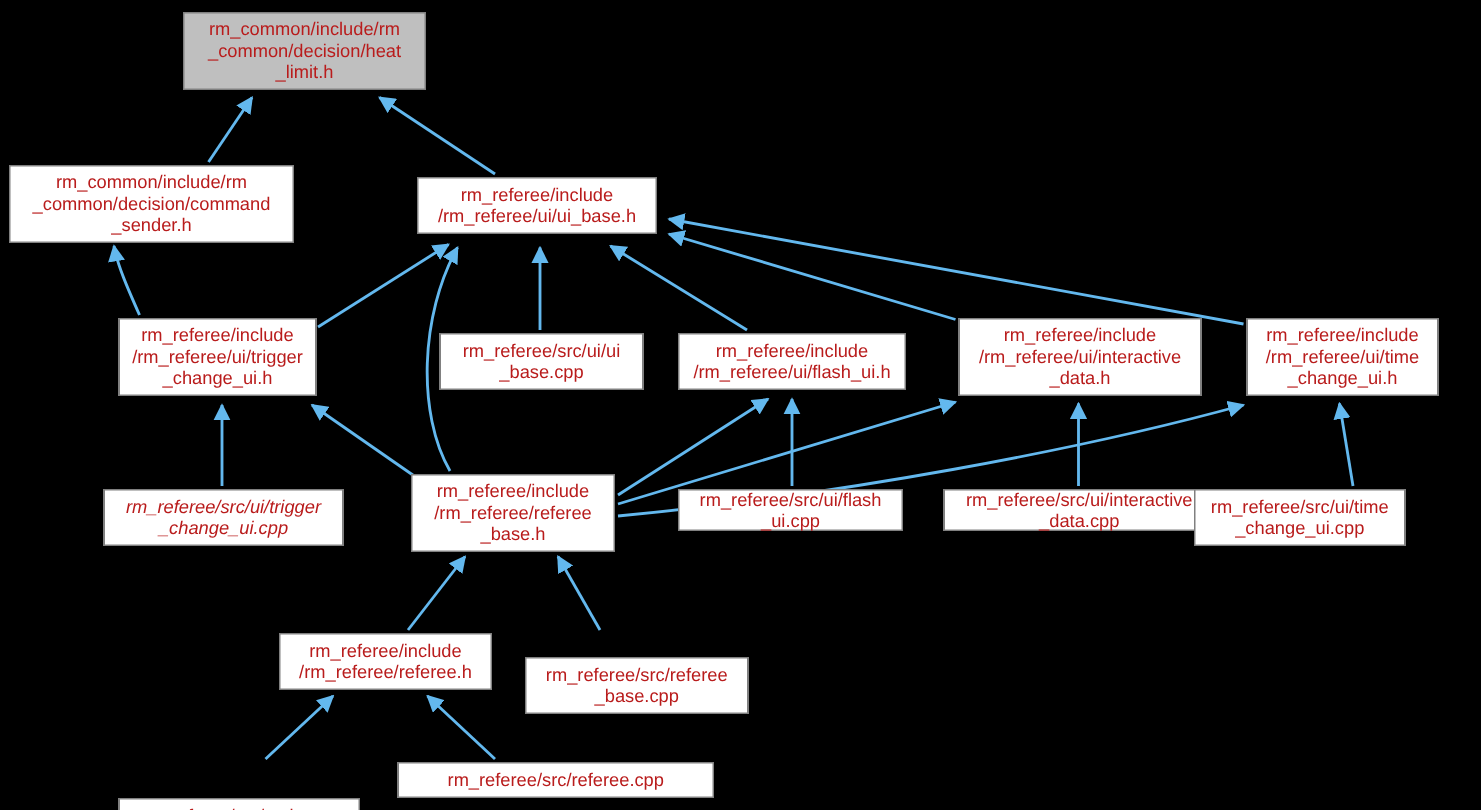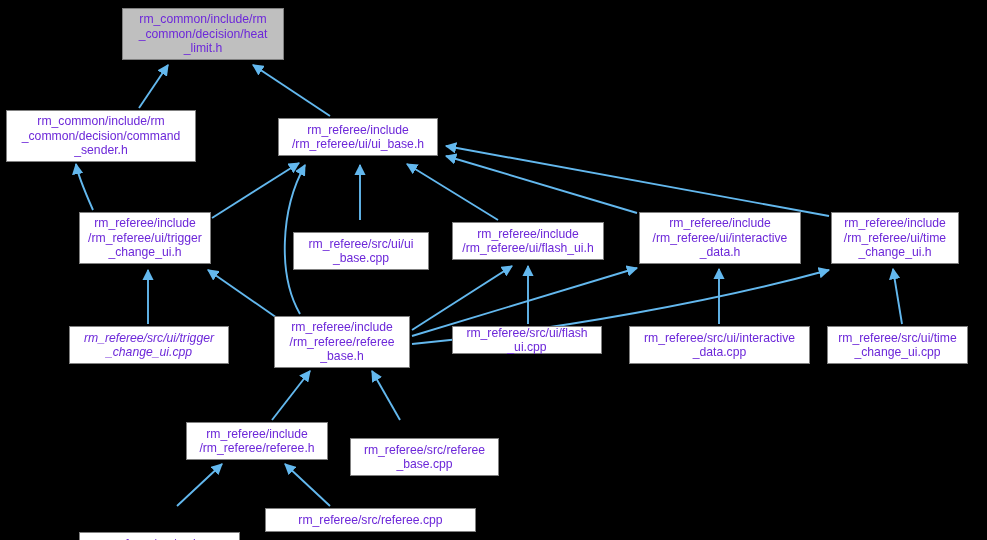--- a/index.html
+++ b/index.html
@@ -20,21 +20,21 @@
     left: 0;
     top: 0;
     width: 987px;
     height: 540px;
   }
   .node {
     position: absolute;
     box-sizing: border-box;
     border: 1px solid #808080;
     background: #ffffff;
-    color: #6d28d9;
+    color: #b91c1c;
     font-size: 12.2px;
     line-height: 14.4px;
     text-align: center;
     display: flex;
     align-items: center;
     justify-content: center;
     padding: 1px 3px;
     white-space: pre-line;
     z-index: 5;
   }
@@ -82,40 +82,40 @@
 _common/decision/heat
 _limit.h</span></div>
     <div class="node" style="left: 6px; top: 110px; width: 190px; height: 52px;"><span class="node-label">rm_common/include/rm
 _common/decision/command
 _sender.h</span></div>
     <div class="node" style="left: 278px; top: 118px; width: 160px; height: 38px;"><span class="node-label">rm_referee/include
 /rm_referee/ui/ui_base.h</span></div>
     <div class="node" style="left: 79px; top: 212px; width: 132px; height: 52px;"><span class="node-label">rm_referee/include
 /rm_referee/ui/trigger
 _change_ui.h</span></div>
-    <div class="node" style="left: 293px; top: 232px; width: 136px; height: 38px;"><span class="node-label">rm_referee/src/ui/ui
+    <div class="node" style="left: 293px; top: 222px; width: 136px; height: 38px;"><span class="node-label">rm_referee/src/ui/ui
 _base.cpp</span></div>
     <div class="node" style="left: 452px; top: 222px; width: 152px; height: 38px;"><span class="node-label">rm_referee/include
 /rm_referee/ui/flash_ui.h</span></div>
     <div class="node" style="left: 639px; top: 212px; width: 162px; height: 52px;"><span class="node-label">rm_referee/include
 /rm_referee/ui/interactive
 _data.h</span></div>
     <div class="node" style="left: 831px; top: 212px; width: 128px; height: 52px;"><span class="node-label">rm_referee/include
 /rm_referee/ui/time
 _change_ui.h</span></div>
     <div class="node" style="left: 69px; top: 326px; width: 160px; height: 38px; font-style: italic;"><span class="node-label">rm_referee/src/ui/trigger
 _change_ui.cpp</span></div>
     <div class="node" style="left: 274px; top: 316px; width: 136px; height: 52px;"><span class="node-label">rm_referee/include
 /rm_referee/referee
 _base.h</span></div>
     <div class="node" style="left: 452px; top: 326px; width: 150px; height: 28px;"><span class="node-label">rm_referee/src/ui/flash
 _ui.cpp</span></div>
-    <div class="node" style="left: 629px; top: 326px; width: 181px; height: 38px;"><span class="node-label">rm_referee/src/ui/interactive
+    <div class="node" style="left: 629px; top: 326px; width: 181px; height: 28px;"><span class="node-label">rm_referee/src/ui/interactive
 _data.cpp</span></div>
-    <div class="node" style="left: 796px; top: 326px; width: 141px; height: 38px; margin-left: 31px;"><span class="node-label">rm_referee/src/ui/time
+    <div class="node" style="left: 796px; top: 326px; width: 141px; height: 38px;"><span class="node-label">rm_referee/src/ui/time
 _change_ui.cpp</span></div>
     <div class="node" style="left: 186px; top: 422px; width: 142px; height: 38px;"><span class="node-label">rm_referee/include
 /rm_referee/referee.h</span></div>
     <div class="node" style="left: 350px; top: 422px; width: 149px; height: 38px; margin-top: 16px;"><span class="node-label">rm_referee/src/referee
 _base.cpp</span></div>
     <div class="node" style="left: 79px; top: 532px; width: 161px; height: 24px;"><span class="node-label">rm_referee/src/main.cpp</span></div>
     <div class="node" style="left: 265px; top: 508px; width: 211px; height: 24px;"><span class="node-label">rm_referee/src/referee.cpp</span></div>
   </div>
 
 </body></html>

